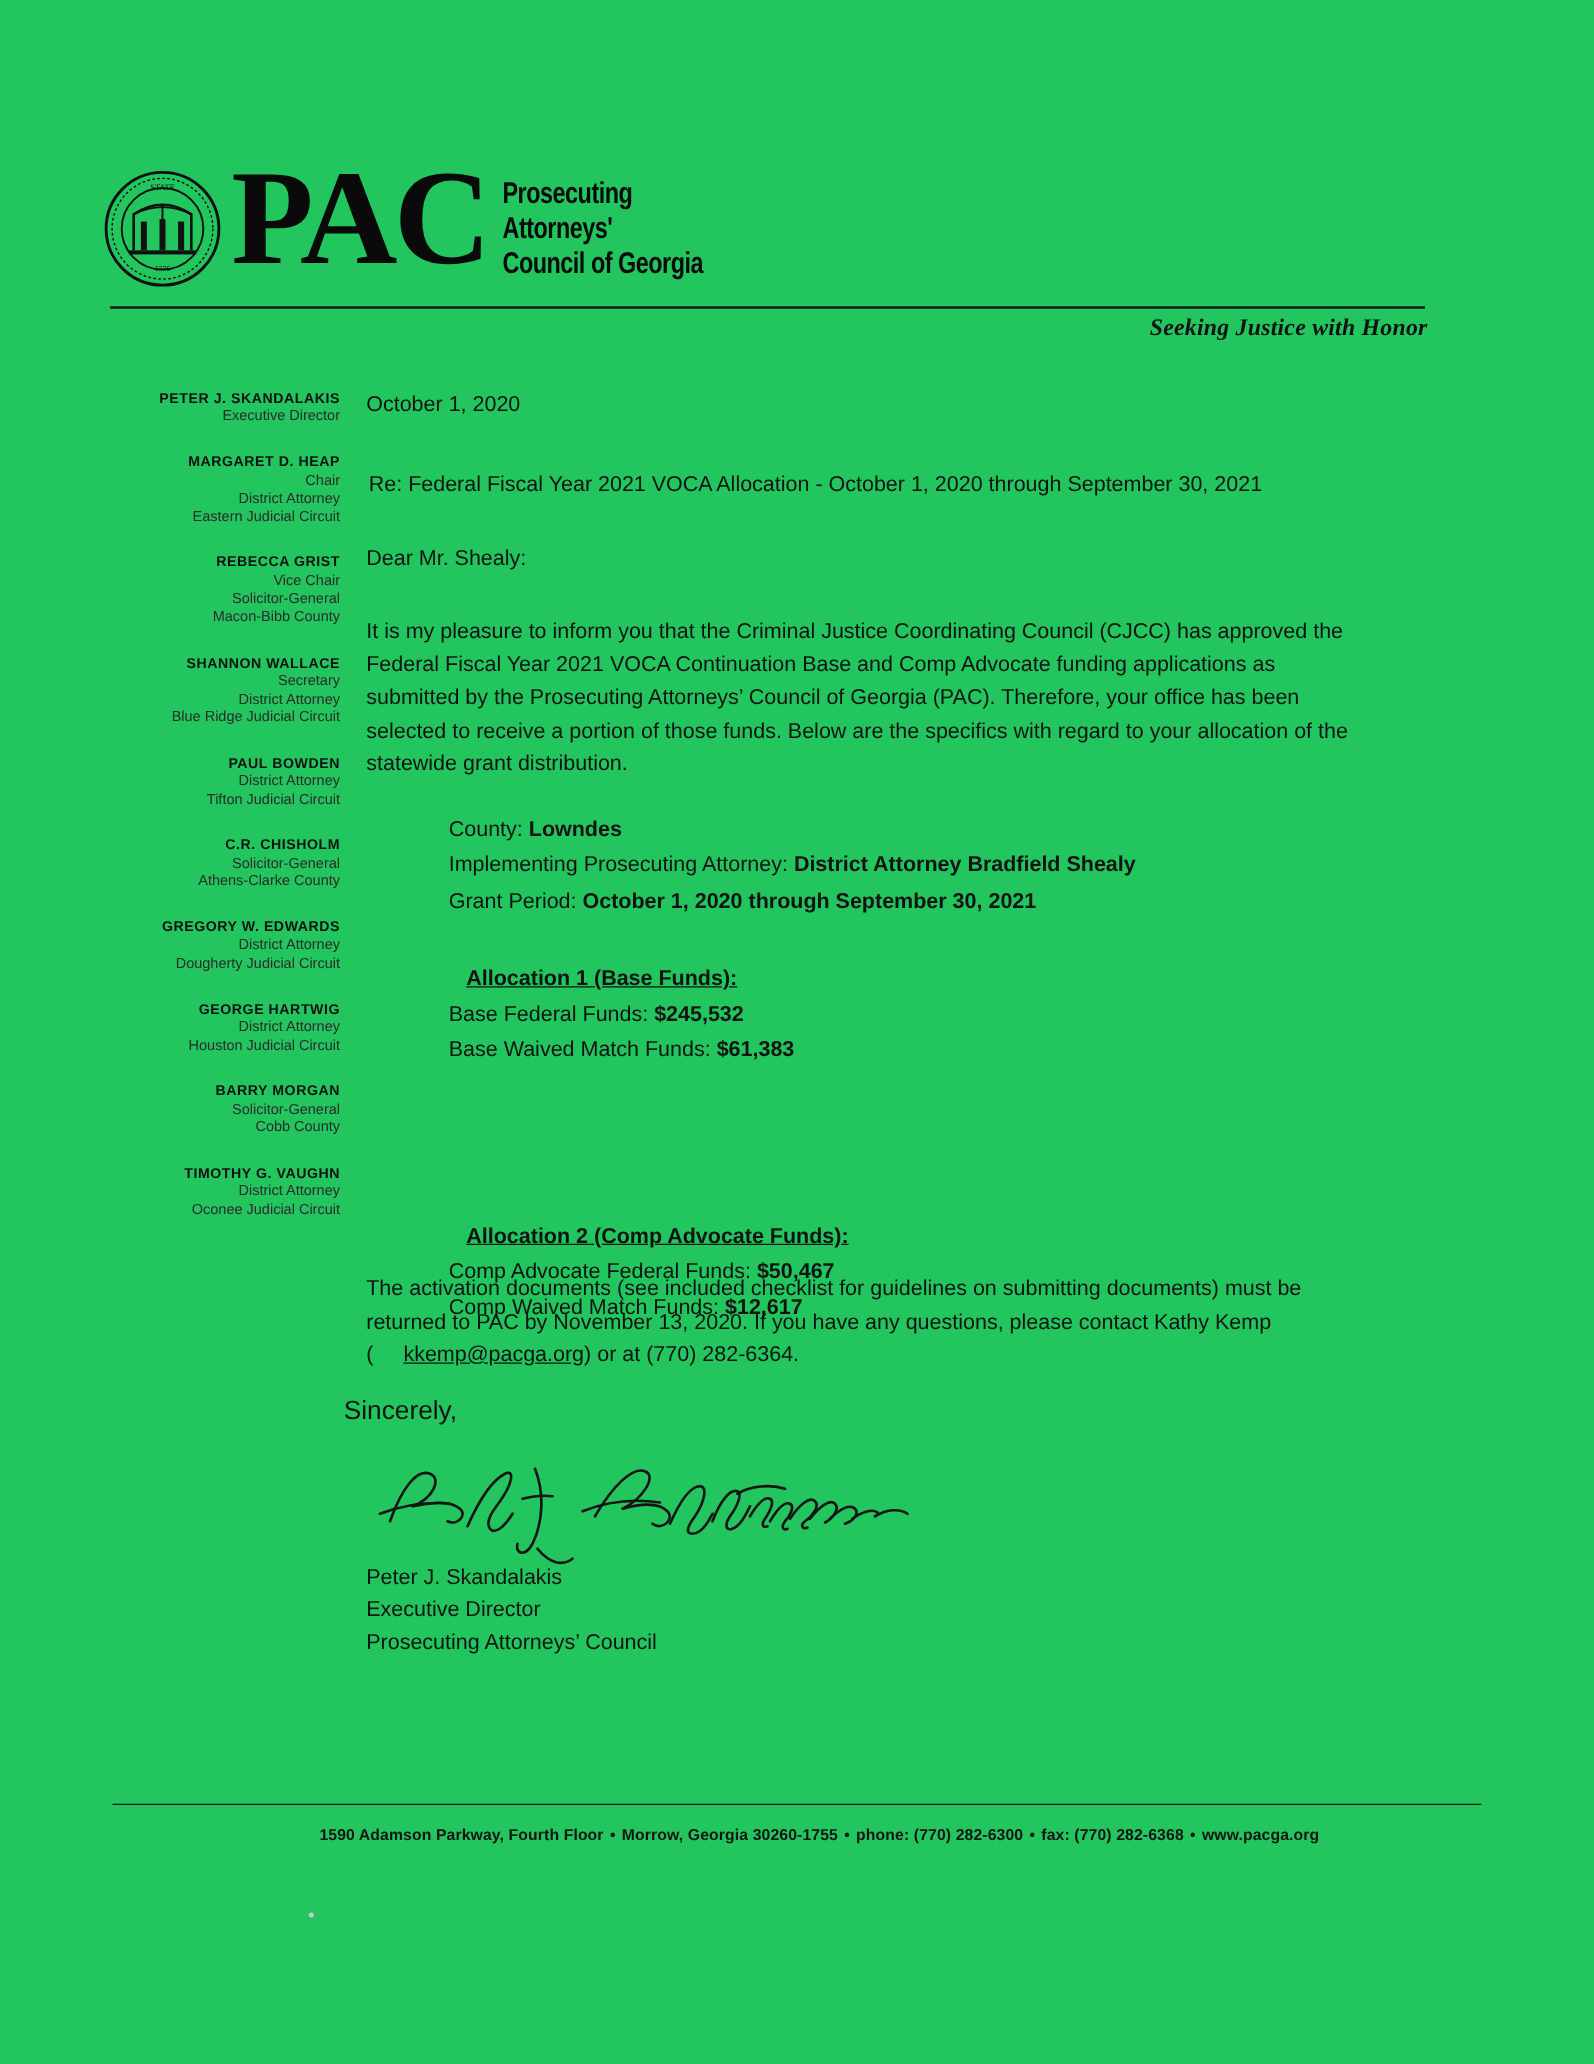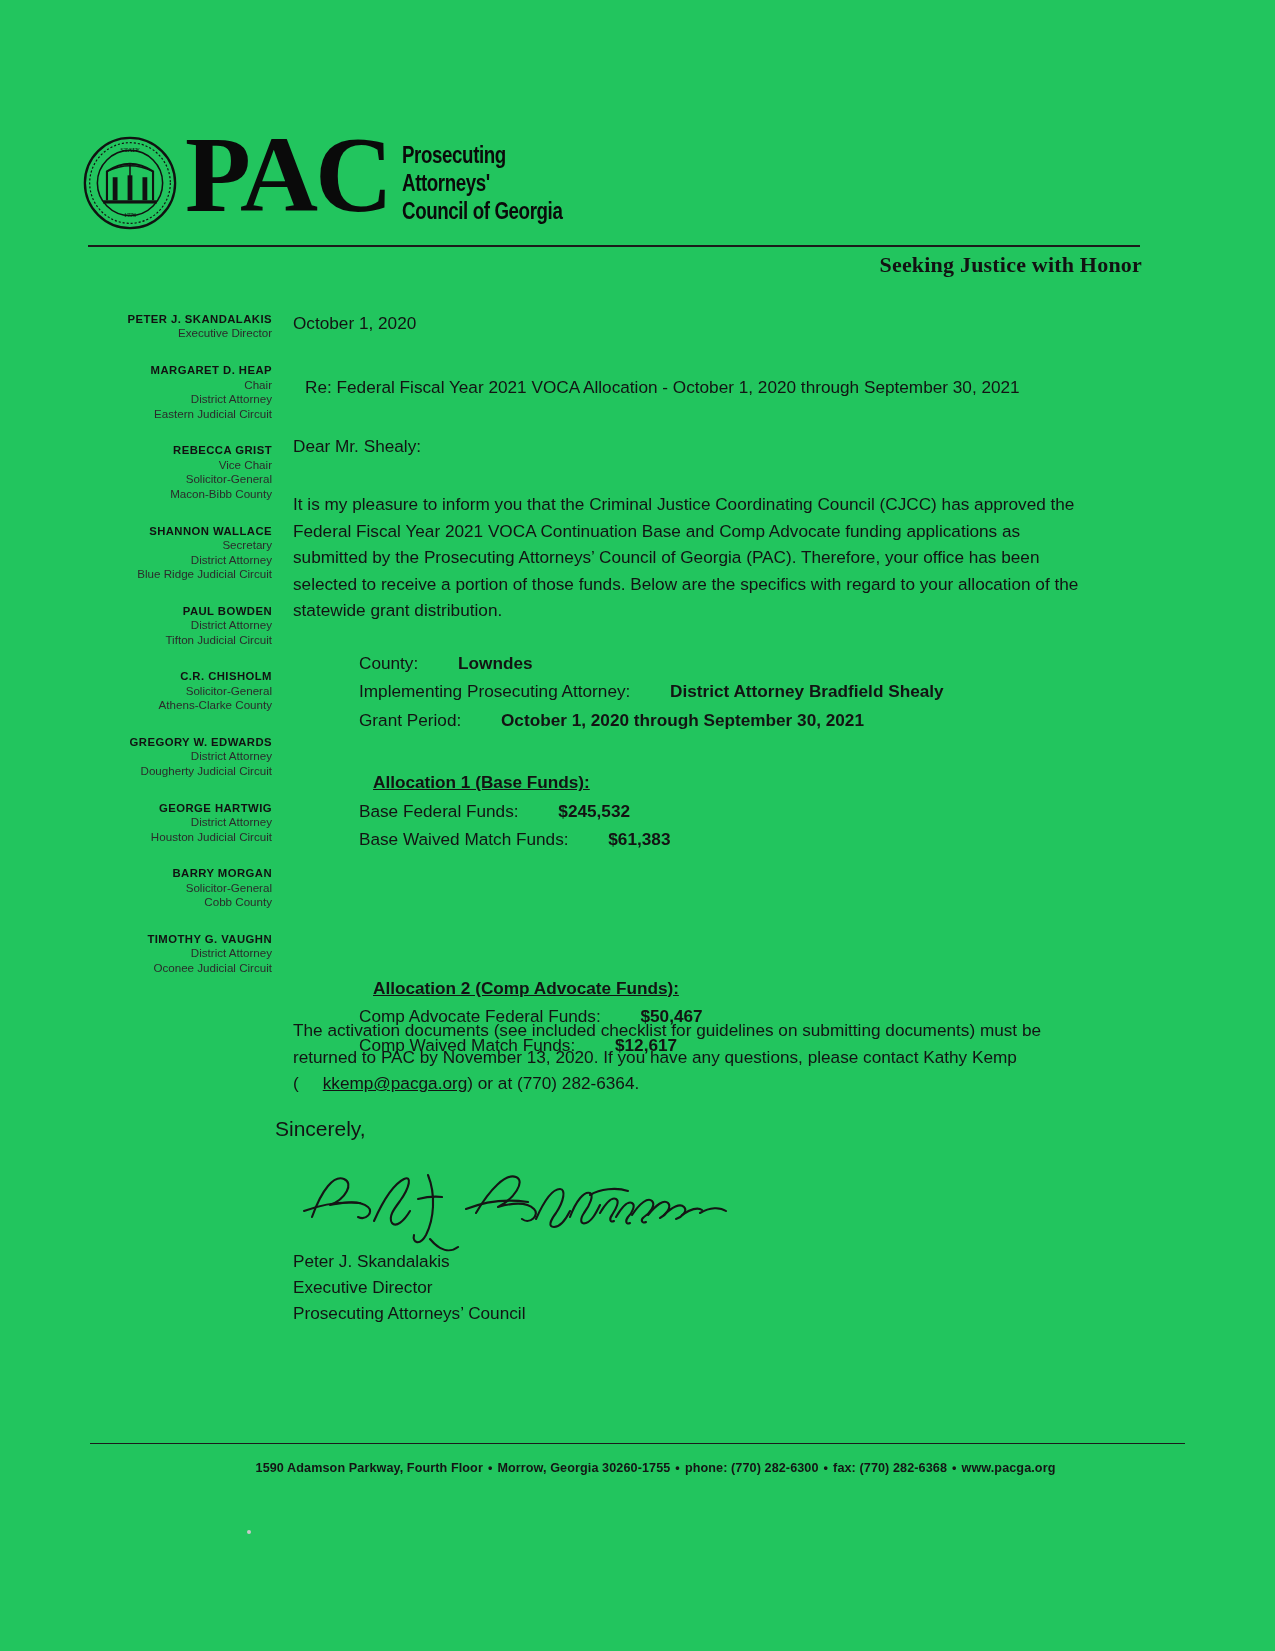--- a/index.html
+++ b/index.html
@@ -69,22 +69,23 @@
     top: 245px;
     width: 1052px;
     height: 0;
     border-top: 2px solid #1b1b1b;
   }
   .tagline {
     position: absolute;
     right: 133px;
     top: 252px;
     font-family: "Liberation Serif", serif;
-    font-weight: bold;
-    font-size: 22px;
+    font-style: italic;
+    font-weight: bold;
+    font-size: 19px;
     color: #121212;
     letter-spacing: 0.2px;
     margin-left: 48px;
   }
 
   
   .roster {
     position: absolute;
     left: 88px;
     top: 312px;
@@ -116,29 +117,29 @@
     position: absolute;
     left: 293px;
     top: 310px;
     width: 790px;
     font-family: "Liberation Sans", sans-serif;
     font-size: 17.2px;
     color: #131313;
     line-height: 1.54;
   }
   .body-col .date { margin: 0 0 38px 0; }
-  .body-col .subject { margin: 0 0 32px 12px; }
+  .body-col .subject { margin: 0 0 32px 2px; }
   .body-col .salutation { margin: 0 0 32px 0; }
   .body-col .para { margin: 0 0 10px 0; text-align: left; }
 
   .indent-block {
     margin: 26px 0 0 66px;
   }
   .indent-block .line { margin: 0 0 2px 0; }
-  b.em { font-weight: bold; margin-left: 35px; }
+  b.em { font-weight: bold; }
   .alloc-head {
     margin: 34px 0 2px 14px;
     font-weight: bold;
     text-decoration: underline;
     display: inline-block;
   }
   .alloc-gap { height: 86px; }
 
   .closing-para {
     position: absolute;

